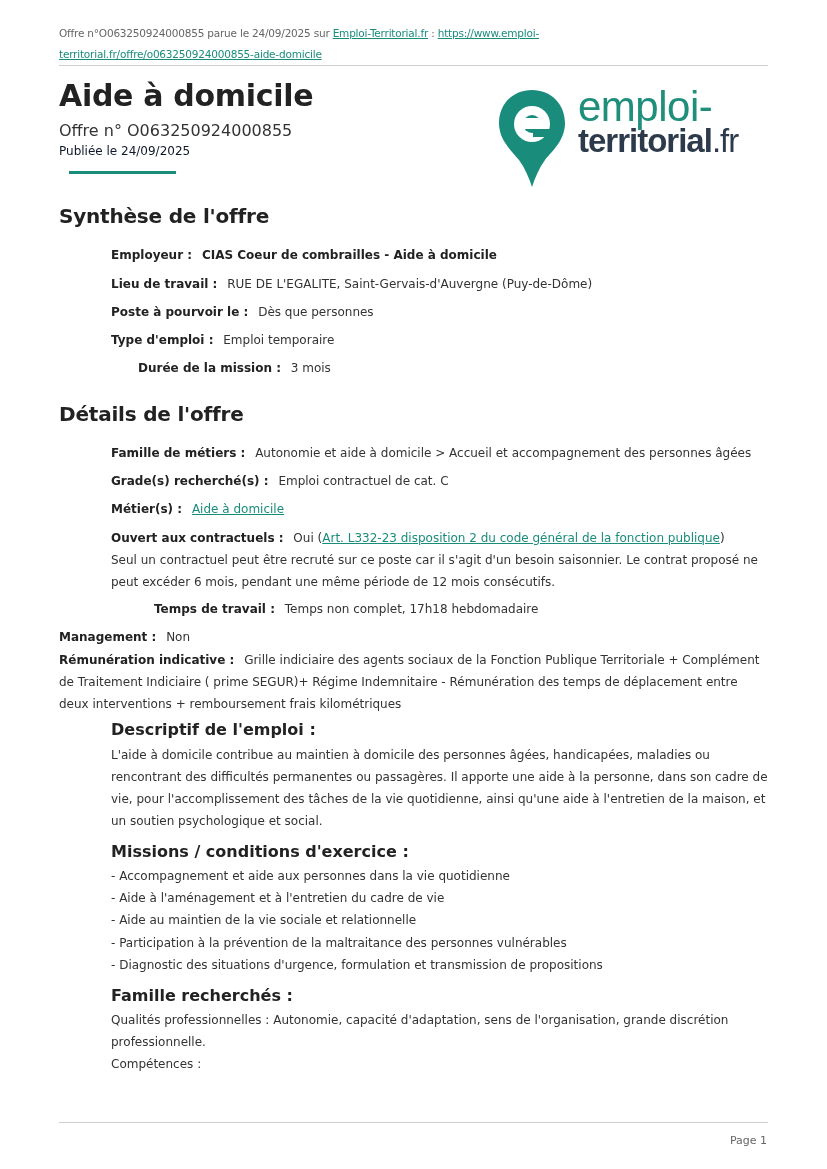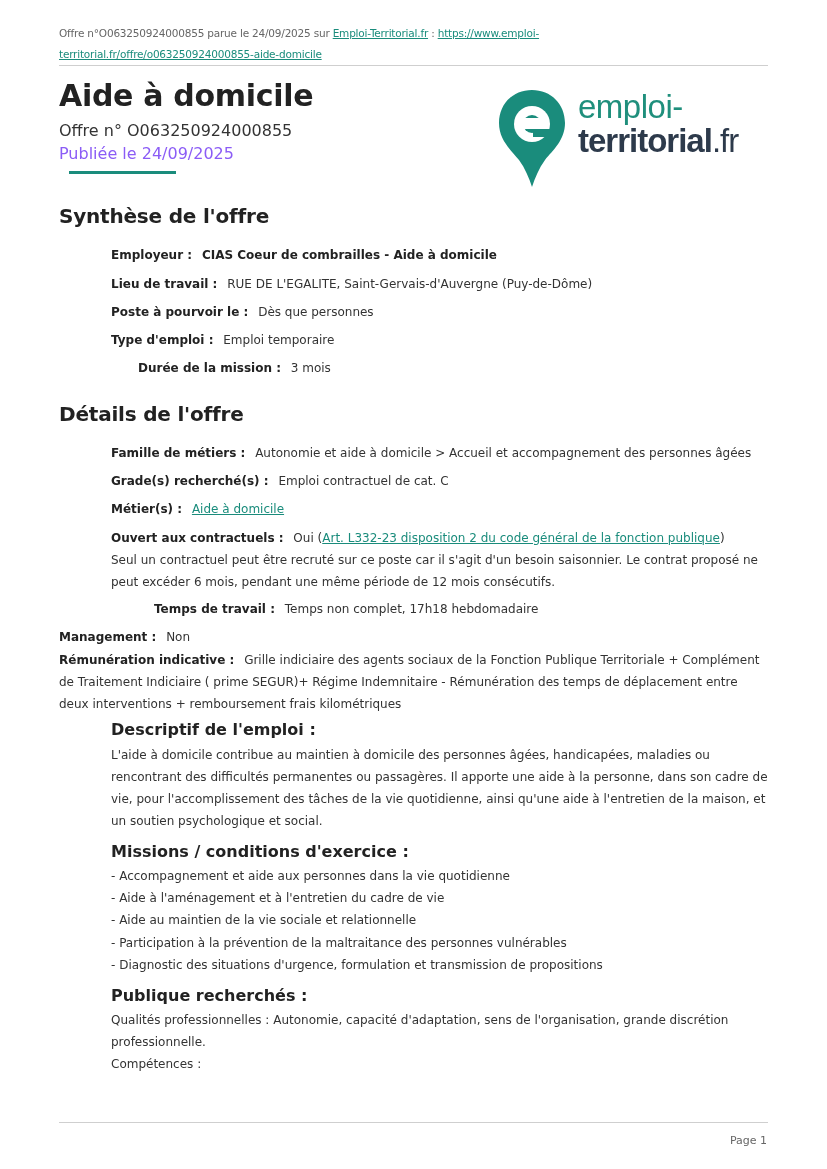--- a/index.html
+++ b/index.html
@@ -6,26 +6,26 @@
   html, body { width: 827px; height: 1169px; background: #ffffff; }
   body { font-family: "DejaVu Sans", "Liberation Sans", sans-serif; color: #222; position: relative; overflow: hidden; }
   a { color: #1a8c7c; text-decoration: underline; }
 
   .header-note { position: absolute; left: 59px; top: 23px; width: 520px; font-size: 10.5px; line-height: 21px; color: #666; letter-spacing: -0.2px; }
   .header-note a { color: #1a8c7c; }
   .top-rule { position: absolute; left: 59px; top: 65px; width: 709px; height: 1px; background: #cfcfcf; }
 
   .title { position: absolute; left: 59px; top: 78px; font-size: 30px; font-weight: bold; color: #222; letter-spacing: -0.3px; }
   .offer-no { position: absolute; left: 59px; top: 121px; font-size: 16px; color: #333; }
-  .published { position: absolute; left: 59px; top: 144px; font-size: 16px; color: #8b5cf6; }
+  .published { position: absolute; left: 59px; top: 144px; font-size: 12px; color: #0f172a; }
   .accent-bar { position: absolute; left: 69px; top: 171px; width: 107px; height: 3px; background: #1a8c7c; }
 
   .logo { position: absolute; left: 497px; top: 88px; width: 270px; height: 102px; }
   .logo-text { position: absolute; left: 81px; top: 2px; }
-  .logo-line1 { font-family: "Liberation Sans", sans-serif; font-size: 33px; color: #1f8f7c; font-weight: normal; letter-spacing: -0.5px; line-height: 34px; }
+  .logo-line1 { font-family: "Liberation Sans", sans-serif; font-size: 42px; color: #1f8f7c; font-weight: normal; letter-spacing: -0.5px; line-height: 34px; }
   .logo-line2 { font-family: "Liberation Sans", sans-serif; font-size: 33px; color: #2d3a4b; font-weight: bold; letter-spacing: -1px; line-height: 34px; }
   .logo-line2 .fr { font-weight: normal; color: #2d3a4b; }
 
   .h2 { position: absolute; left: 59px; font-size: 20px; color: #222; font-weight: bold; letter-spacing: -0.2px; }
 
   .field { position: absolute; font-size: 12px; color: #333; white-space: nowrap; }
   .field .lbl { font-weight: bold; color: #222; margin-right: 6px; }
   .field .val-bold { font-weight: bold; color: #222; }
 
   .para { position: absolute; font-size: 12px; color: #333; line-height: 22px; }
@@ -126,18 +126,18 @@
 <div class="sub-heading" style="top:720px;">Descriptif de l'emploi :</div>
 <div class="para" style="left:111px; top:744px; width:660px;">L'aide à domicile contribue au maintien à domicile des personnes âgées, handicapées, maladies ou rencontrant des difficultés permanentes ou passagères. Il apporte une aide à la personne, dans son cadre de vie, pour l'accomplissement des tâches de la vie quotidienne, ainsi qu'une aide à l'entretien de la maison, et un soutien psychologique et social.</div>
 
 <div class="sub-heading" style="top:842px;">Missions / conditions d'exercice :</div>
 <div class="list-item" style="top:869px;">- Accompagnement et aide aux personnes dans la vie quotidienne</div>
 <div class="list-item" style="top:891px;">- Aide à l'aménagement et à l'entretien du cadre de vie</div>
 <div class="list-item" style="top:913px;">- Aide au maintien de la vie sociale et relationnelle</div>
 <div class="list-item" style="top:936px;">- Participation à la prévention de la maltraitance des personnes vulnérables</div>
 <div class="list-item" style="top:958px;">- Diagnostic des situations d'urgence, formulation et transmission de propositions</div>
 
-<div class="sub-heading" style="top:986px;">Publique recherchés :</div>
+<div class="sub-heading" style="top:986px;">Famille recherchés :</div>
 <div class="para" style="left:111px; top:1009px; width:640px;">Qualités professionnelles : Autonomie, capacité d'adaptation, sens de l'organisation, grande discrétion professionnelle.</div>
 <div class="list-item" style="top:1057px;">Compétences :</div>
 
 <div class="bottom-rule"></div>
 <div class="page-num">Page 1</div>
 
 </body></html>

